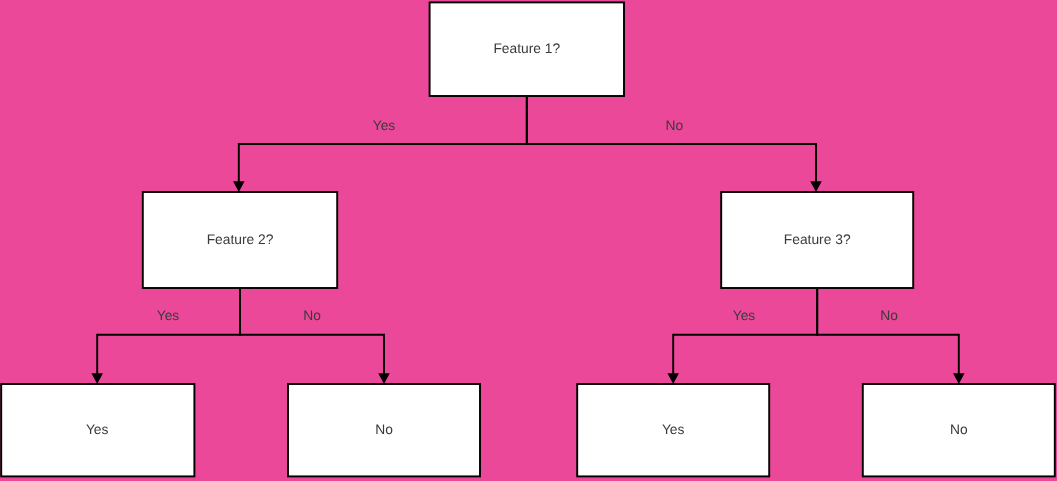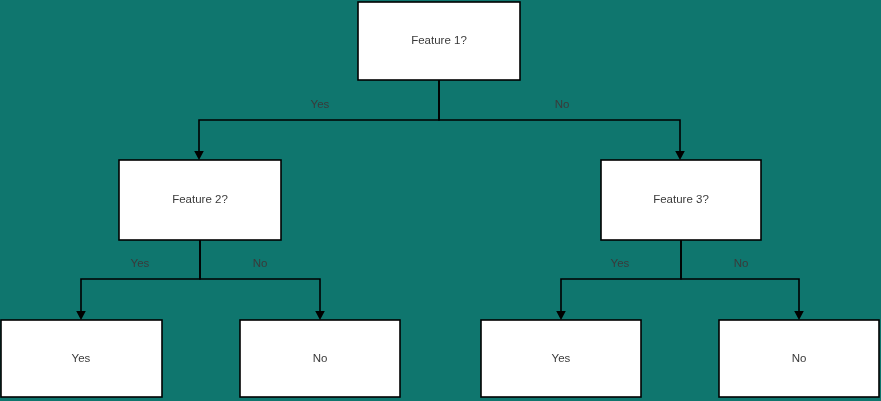--- a/index.html
+++ b/index.html
@@ -8,21 +8,21 @@
     padding: 0;
     background: #ffffff;
   }
   body {
     font-family: "Liberation Sans", sans-serif;
   }
   #canvas {
     position: relative;
     width: 881px;
     height: 401px;
-    background: #0f766e;
+    background: #ec4899;
     overflow: hidden;
   }
   #diagram-svg {
     position: absolute;
     left: 0;
     top: 0;
     width: 881px;
     height: 401px;
     display: block;
   }

